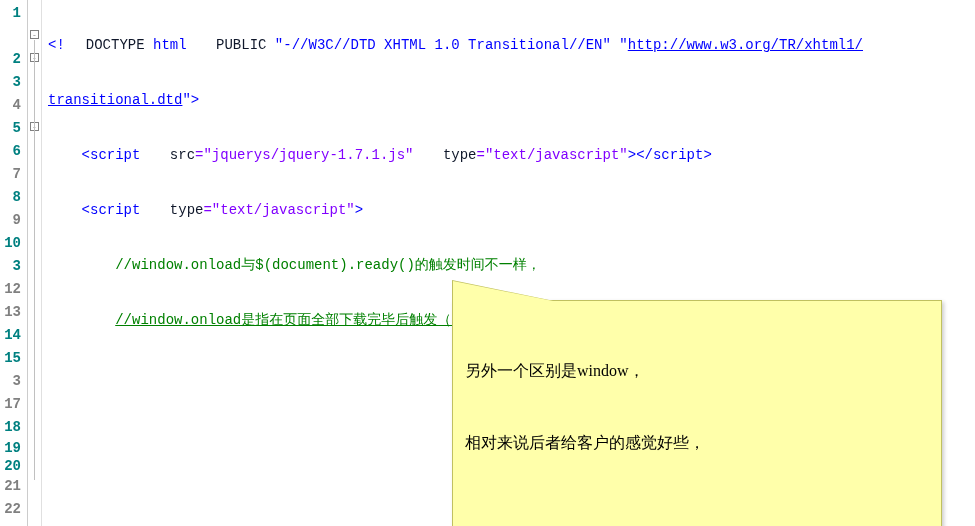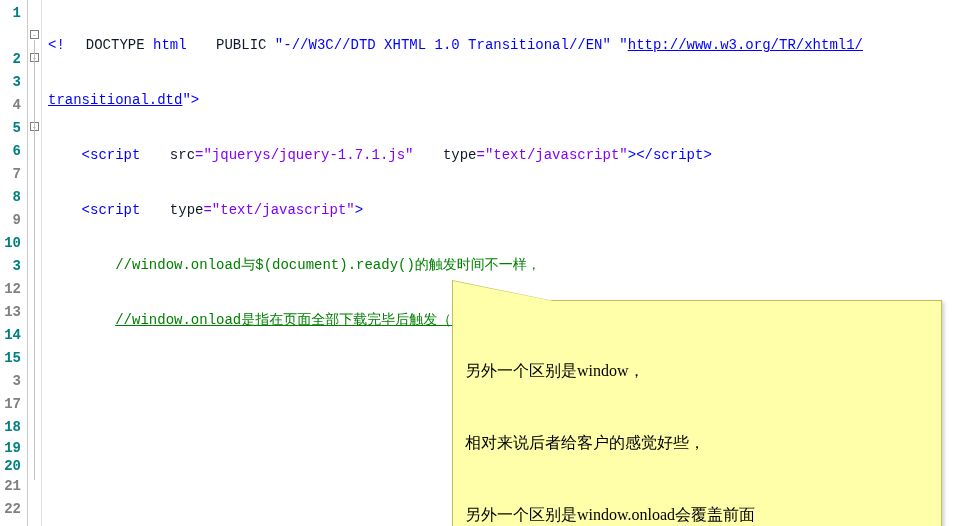--- a/index.html
+++ b/index.html
@@ -162,19 +162,18 @@
     
     
     
     
     
     
 
     <div class="note" style="left:410px; top:300px; width:490px;">
       <div>另外一个区别是window，</div>
       <div>相对来说后者给客户的感觉好些，</div>
-      <div>另外一个区别是window.onload会覆盖前面</div>
       
       
       
     </div>
   </div>
 </div>
 
 </body></html>

